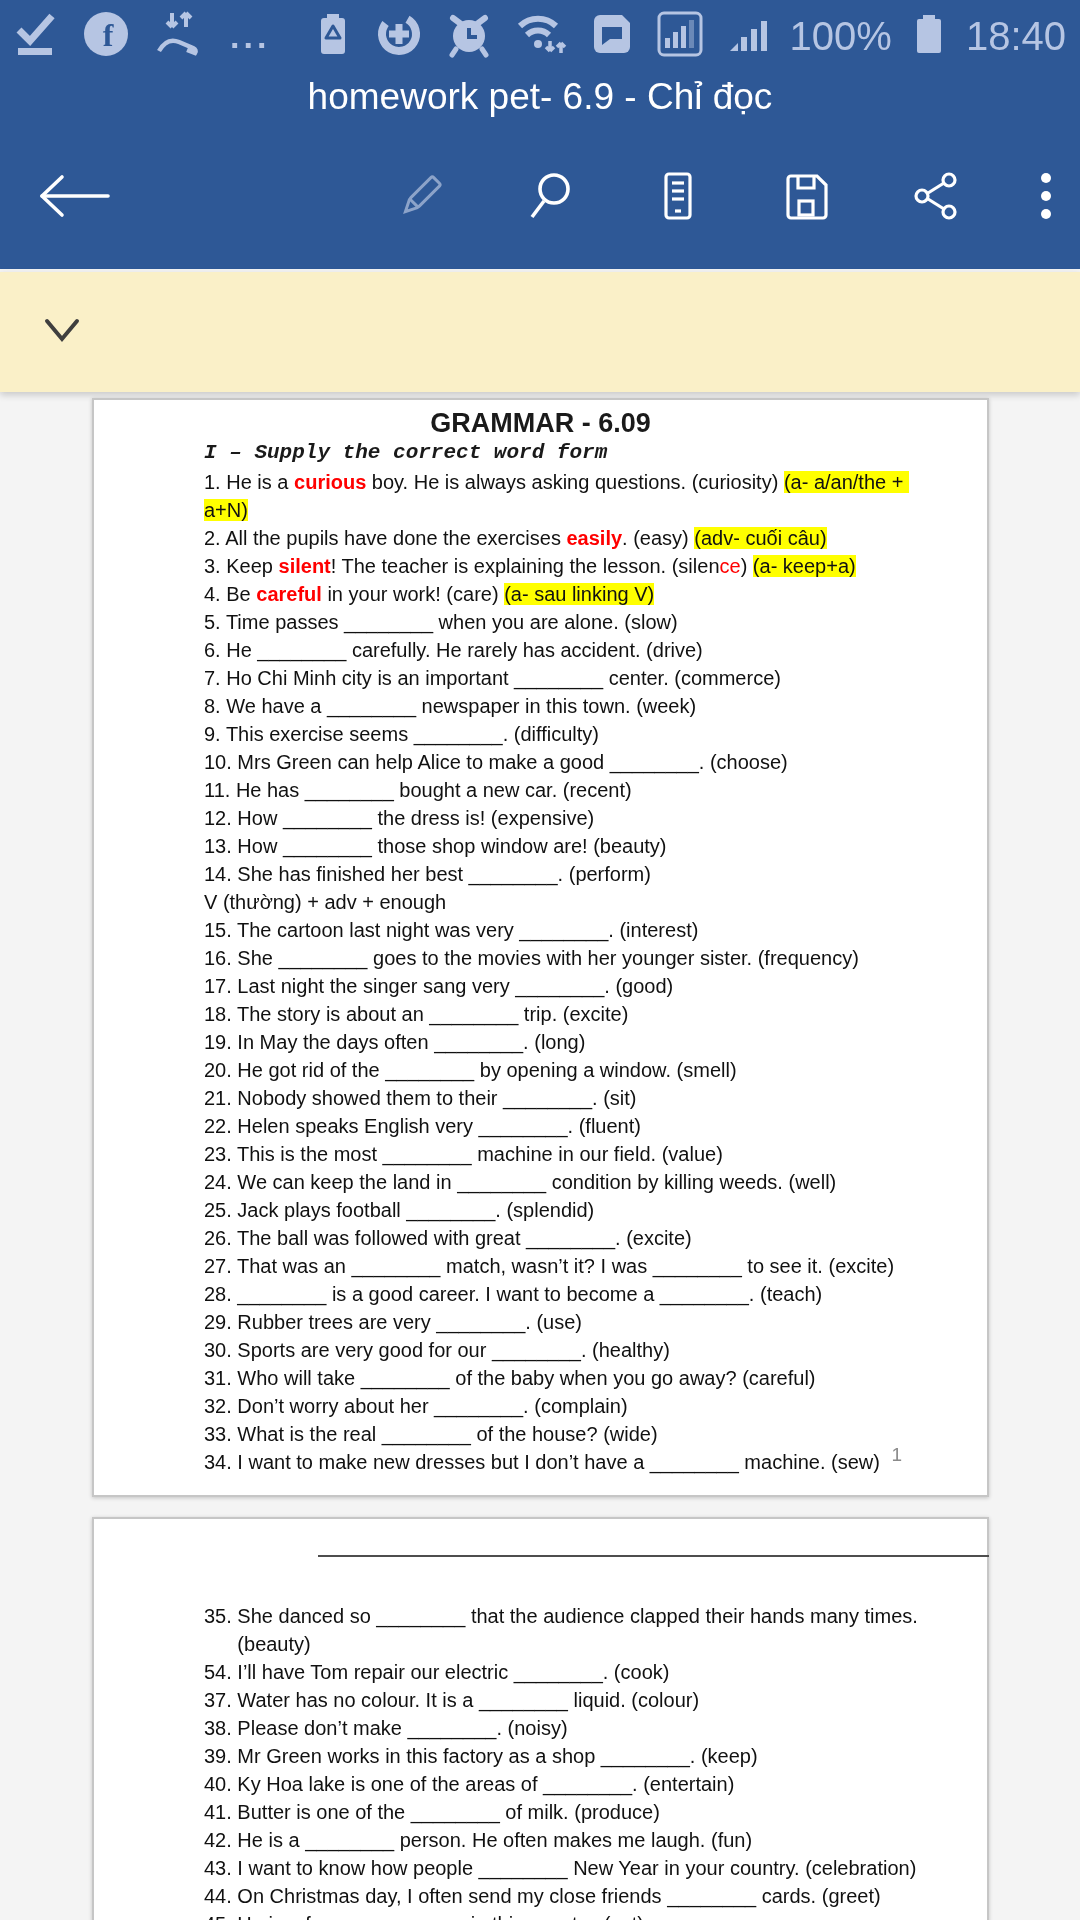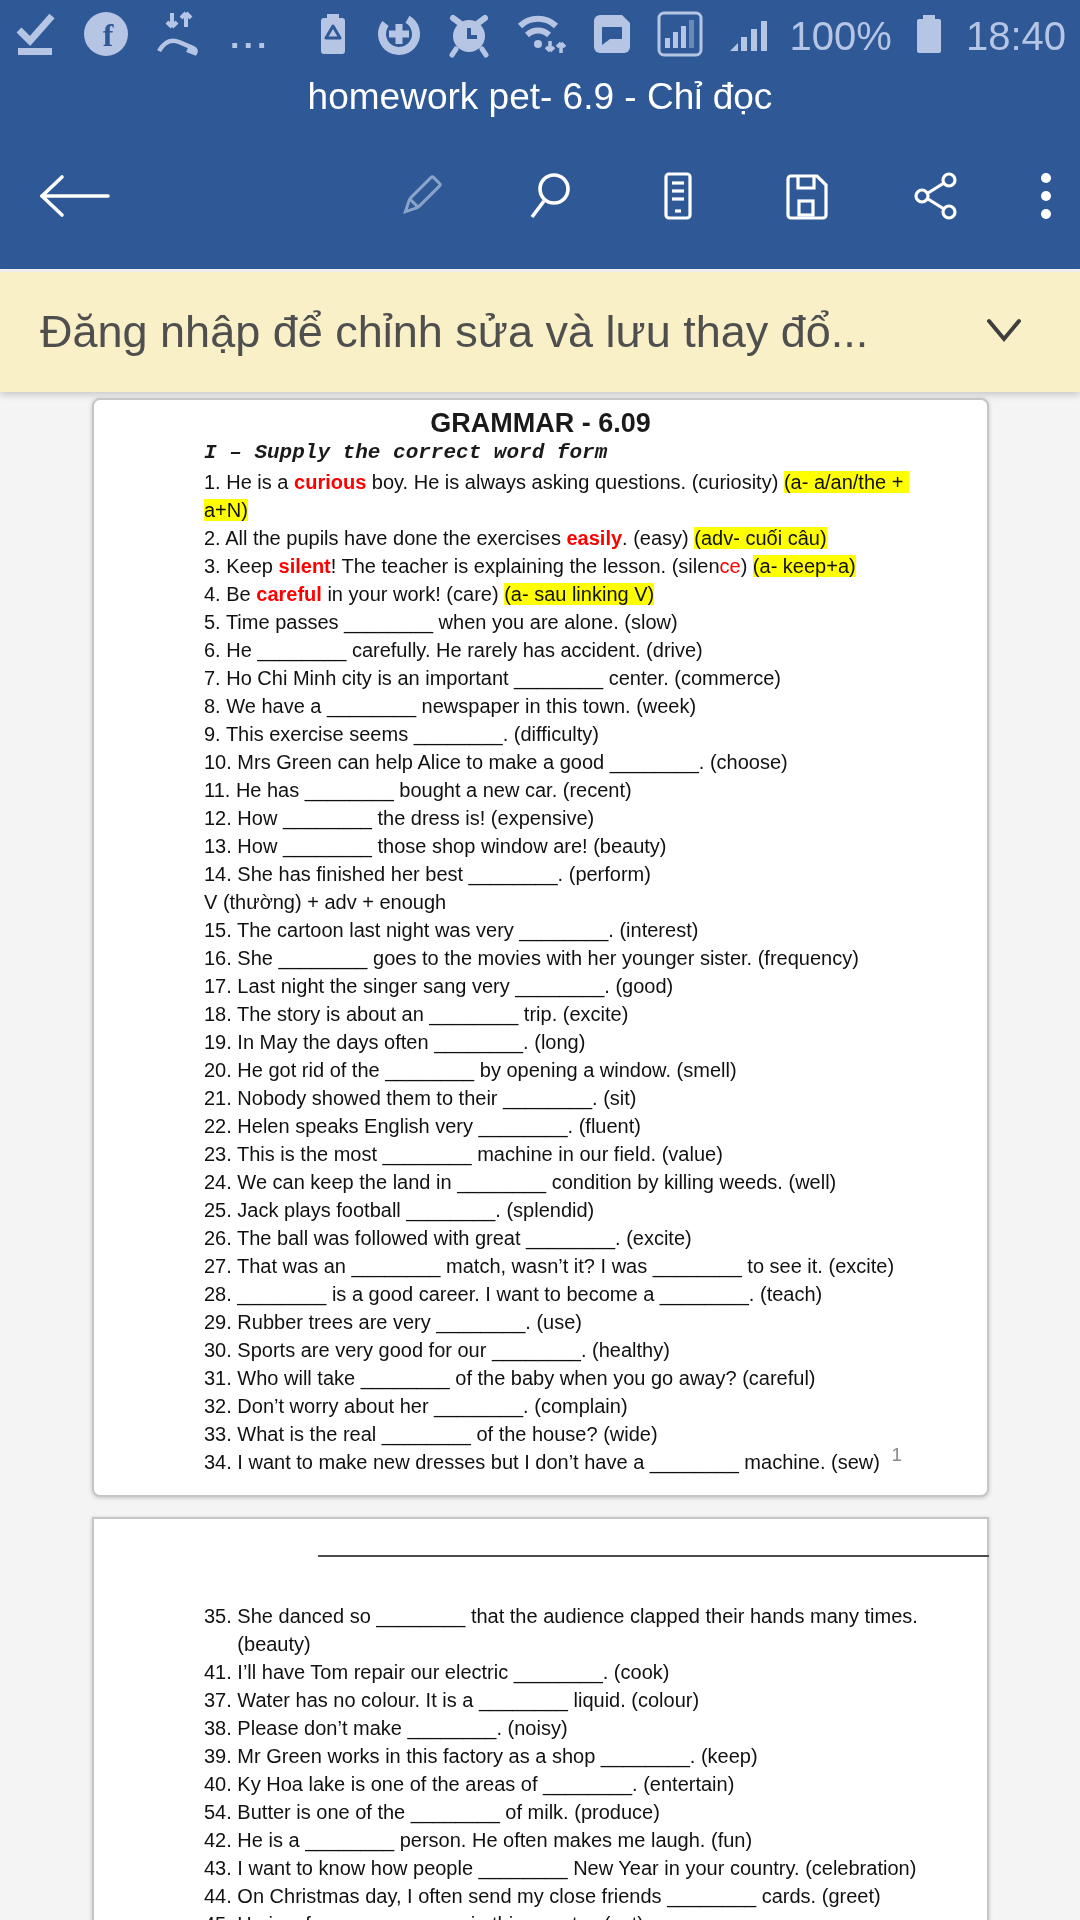--- a/index.html
+++ b/index.html
@@ -27,21 +27,21 @@
     box-shadow:0 3px 7px rgba(0,0,0,0.18);
   }
   .banner-text{font-size:45px;color:#4f4f4f;flex:1;white-space:nowrap;overflow:hidden;}
   .banner-chevron{margin-right:14px;}
   
   .page{
     position:absolute;left:92px;width:897px;background:#ffffff;
     border:2px solid #c6c6c6;box-sizing:border-box;
     box-shadow:0 1px 4px rgba(0,0,0,0.2);
   }
-  .page1{top:398px;height:1099px;border-radius:8px;}
+  .page1{top:398px;height:1099px;}
   .page2{top:1517px;height:420px;border-bottom:none;}
   .page-title{
     position:absolute;top:8px;left:0;width:100%;text-align:center;
     font-size:27px;font-weight:bold;color:#1a1a1a;line-height:30px;
   }
   .section-heading{
     position:absolute;top:39px;left:110px;
     font-size:21px;font-weight:bold;font-style:italic;color:#1a1a1a;line-height:28px;font-family:Liberation Mono, monospace;
   }
   .lines{position:absolute;left:110px;right:40px;}
@@ -206,21 +206,20 @@
               <circle cx="8" cy="9" r="5" fill="#ffffff"></circle>
               <circle cx="8" cy="27" r="5" fill="#ffffff"></circle>
               <circle cx="8" cy="45" r="5" fill="#ffffff"></circle>
             </svg>
         </span>
       </div>
     </div>
   </div>
 
   <div class="banner">
-    <span class="banner-text">Đăng nhập để chỉnh sửa và lưu thay đổ...</span>
     <span class="banner-chevron">
       <svg width="44" height="34" viewBox="0 0 44 34" fill="none" stroke="#3f3f3f" stroke-width="4" stroke-linecap="round">
           <polyline points="7,8 22,26 37,8"></polyline>
         </svg>
     </span>
   </div>
 
   <div class="page page1">
     <div class="page-title">GRAMMAR  - 6.09</div>
     <div class="section-heading">I – Supply the correct word form</div>
@@ -262,26 +261,26 @@
         <div class="doc-line"><span class="seg-n">34. I want to make new dresses but I don’t have a ________ machine. (sew)</span></div>
       </div>
     <div class="page-number">1</div>
   </div>
 
   <div class="page page2">
     <div class="page2-rule"></div>
     <div class="lines">
         <div class="doc-line"><span class="seg-n">35. She danced so ________ that the audience clapped their hands many times.
       (beauty)</span></div>
-        <div class="doc-line"><span class="seg-n">41. I’ll have Tom repair our electric ________. (cook)</span></div>
+        <div class="doc-line"><span class="seg-n">54. I’ll have Tom repair our electric ________. (cook)</span></div>
         <div class="doc-line"><span class="seg-n">37. Water has no colour. It is a ________ liquid. (colour)</span></div>
         <div class="doc-line"><span class="seg-n">38. Please don’t make ________. (noisy)</span></div>
         <div class="doc-line"><span class="seg-n">39. Mr Green works in this factory as a shop ________. (keep)</span></div>
         <div class="doc-line"><span class="seg-n">40. Ky Hoa lake is one of the areas of ________. (entertain)</span></div>
-        <div class="doc-line"><span class="seg-n">54. Butter is one of the ________ of milk. (produce)</span></div>
+        <div class="doc-line"><span class="seg-n">41. Butter is one of the ________ of milk. (produce)</span></div>
         <div class="doc-line"><span class="seg-n">42. He is a ________ person. He often makes me laugh. (fun)</span></div>
         <div class="doc-line"><span class="seg-n">43. I want to know how people ________ New Year in your country. (celebration)</span></div>
         <div class="doc-line"><span class="seg-n">44. On Christmas day, I often send my close friends ________ cards. (greet)</span></div>
         <div class="doc-line"><span class="seg-n">45. He is a famous ________ in this country. (act)</span></div>
       </div>
   </div>
 
 </div>
 
 </body></html>

